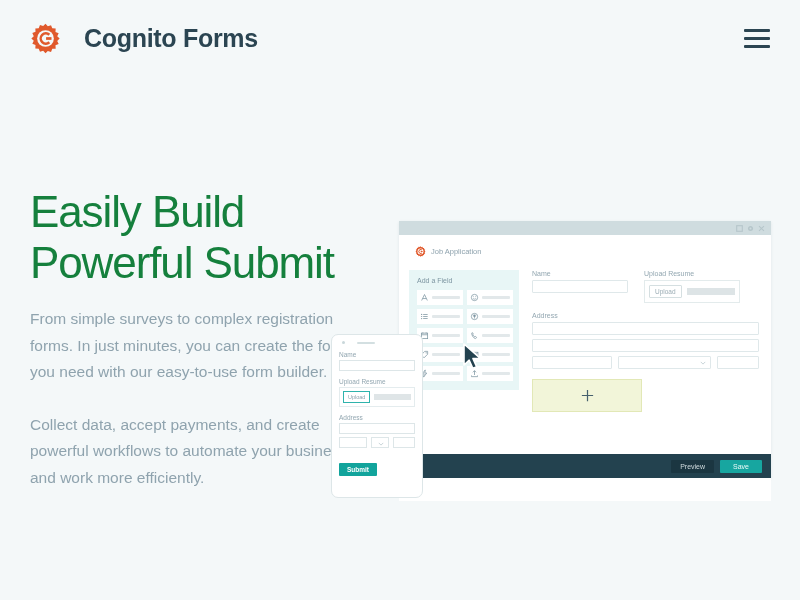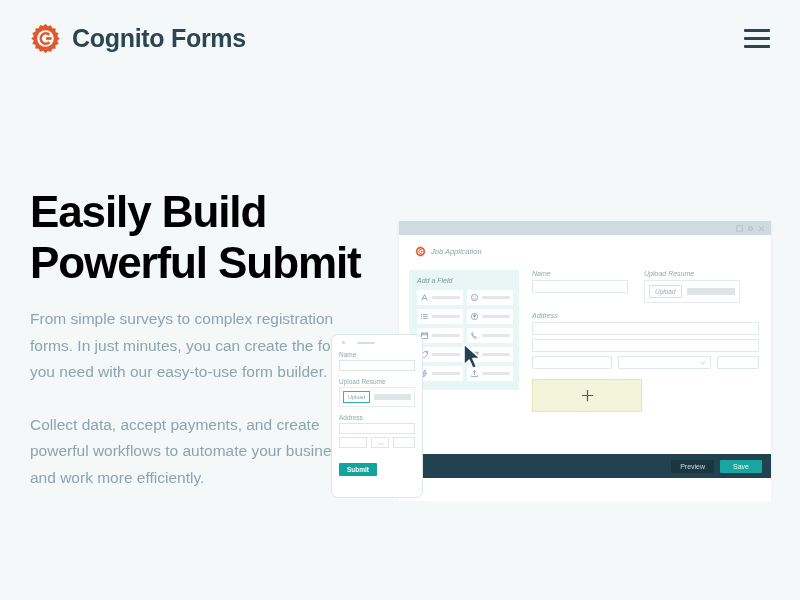--- a/index.html
+++ b/index.html
@@ -10,55 +10,55 @@
     overflow: hidden;
   }
   .page { position: relative; width: 800px; height: 600px; background: #f4f8f9; }
 
   
   .header {
     position: absolute; top: 0; left: 0; width: 800px; height: 76px;
     display: flex; align-items: center; justify-content: space-between;
     padding: 0 30px;
   }
-  .brand { display: flex; align-items: center; gap: 11px; }
+  .brand { display: flex; align-items: center; gap: 23px; }
   .gear-mark { width: 31px; height: 31px; display: block; }
   .brand-name {
     font-size: 25px; font-weight: bold; color: #2b4552;
     letter-spacing: -0.3px; white-space: nowrap;
   }
   .hamburger {
     width: 26px; height: 19px; display: flex; flex-direction: column;
     justify-content: space-between; cursor: pointer;
   }
   .hamburger span { display: block; height: 3px; background: #2b4552; border-radius: 1px; }
 
   
   .hero-copy { position: absolute; left: 30px; top: 186px; width: 340px; }
   .headline {
-    font-size: 44px; line-height: 51px; font-weight: bold;
-    color: #000000; letter-spacing: -1.1px;
+    font-size: 44px; line-height: 51px; font-weight: normal;
+    color: #15803d; letter-spacing: -1.1px;
   }
   .lede {
     margin-top: 18px; font-size: 15.5px; line-height: 26.5px;
     color: #8fa3ae; font-weight: normal;
   }
   .lede.second { margin-top: 26px; }
 
   
   .desktop-mock {
     position: absolute; left: 399px; top: 221px; width: 372px; height: 257px;
     background: #ffffff; box-shadow: 0 1px 3px rgba(43,69,82,0.10);
   }
   .dm-titlebar {
     height: 14px; background: #cfdcdf; display: flex;
     align-items: center; justify-content: flex-end; padding-right: 6px; gap: 4px;
   }
   .dm-ctl { width: 7px; height: 7px; display: block; opacity: .75; }
-  .dm-body { position: relative; height: 266px; background: #fff; padding: 8px 10px 0 10px; font-style: italic; }
+  .dm-body { position: relative; height: 266px; background: #fff; padding: 8px 10px 0 10px; }
   .dm-formtitle { display: flex; align-items: center; gap: 5px; margin: 3px 0 0 6px; }
   .dm-formtitle .gear-mark { width: 11px; height: 11px; }
   .dm-formtitle-text { font-size: 7.5px; color: #8fa3ae; }
 
   .dm-columns { display: flex; margin-top: 13px; gap: 13px; }
 
   
   .field-panel {
     width: 110px; background: #e8f6f6; padding: 7px 6px 9px 8px;
     align-self: flex-start;

